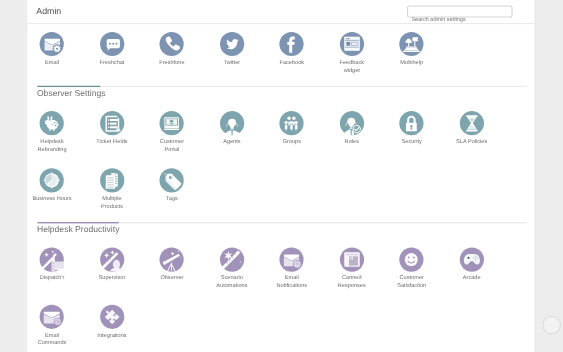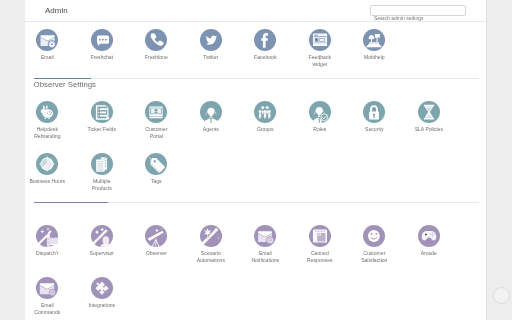--- a/index.html
+++ b/index.html
@@ -4,21 +4,21 @@
 <style>
   html,body{margin:0;padding:0;}
   body{width:512px;height:320px;overflow:hidden;background:#ededed;
        font-family:"Liberation Sans",sans-serif;}
   .page{position:absolute;left:0;top:0;width:512px;height:320px;}
   .sidebar{position:absolute;left:0;top:0;width:25px;height:320px;background:#ededed;}
   .content{position:absolute;left:25px;top:0;width:462px;height:320px;background:#fff;
            border-right:1px solid #e0e0e0;box-sizing:border-box;}
   .rightgutter{position:absolute;left:488px;top:0;width:24px;height:320px;background:#ededed;}
   .header{position:absolute;left:0;top:0;width:100%;height:22px;border-bottom:1px solid #e8e8e8;box-sizing:border-box;}
-  .header-title{position:absolute;left:20px;top:6px;font-size:8px;color:#4c4c4c;}
+  .header-title{position:absolute;left:8px;top:6px;font-size:8px;color:#4c4c4c;}
   .search{position:absolute;right:20px;top:5px;width:96px;height:11px;border:1px solid #d6d6d6;
           border-radius:2px;box-sizing:border-box;background:#fff;}
   .search input{border:0;outline:0;width:100%;height:100%;font-size:5px;padding-left:3px;
                 box-sizing:border-box;color:#555;font-family:inherit;background:transparent;}
   .section{position:absolute;left:0;top:0;width:461px;height:320px;}
   .divider{position:absolute;left:8.6px;right:7px;height:1px;background:#e7e9e9;}
   .accent{position:absolute;left:0;top:-0.3px;height:1.4px;}
   .sec-title{position:absolute;left:8.6px;font-size:7.8px;color:#6f6f6f;white-space:nowrap;}
   
   .tile{position:absolute;width:54.5px;text-align:center;}
@@ -352,20 +352,21 @@
 </g>
               </svg>
             </div>
             <div class="tlabel">Tags</div>
           </div>
         </div>
         <div class="section">
           <div class="divider" style="top: 201.8px;">
             <span class="accent" style="background: rgb(141, 123, 164); width: 74px;"></span>
           </div>
+          <div class="sec-title" style="top: 204.3px;">Helpdesk Productivity</div>
           <div class="tile" style="left: -4.95px; top: 224.8px;">
             <div class="circle" style="background: rgb(161, 146, 185);">
               <svg viewBox="0 0 22 22">
                 <g fill="#fefefe">
 <path d="M2.6 20.6l-1.5-1.5 11.3-11.3 1.5 1.5z"></path>
 <path d="M11.9 7.4l1.5 1.5 1.7-1.7a1.06 1.06 0 0 0-1.5-1.5z"></path>
 <path d="M6.3 4.6l0.6 1.4 1.4 0.6-1.4 0.6-0.6 1.4-0.6-1.4-1.4-0.6 1.4-0.6z"></path>
 <path d="M12.0 2.6l0.42 0.98 0.98 0.42-0.98 0.42-0.42 0.98-0.42-0.98-0.98-0.42 0.98-0.42z"></path>
 <rect x="10.9" y="9.4" width="3.0" height="12.4" fill="#f4f1f7"></rect>
 <g fill="#c9bedb">

